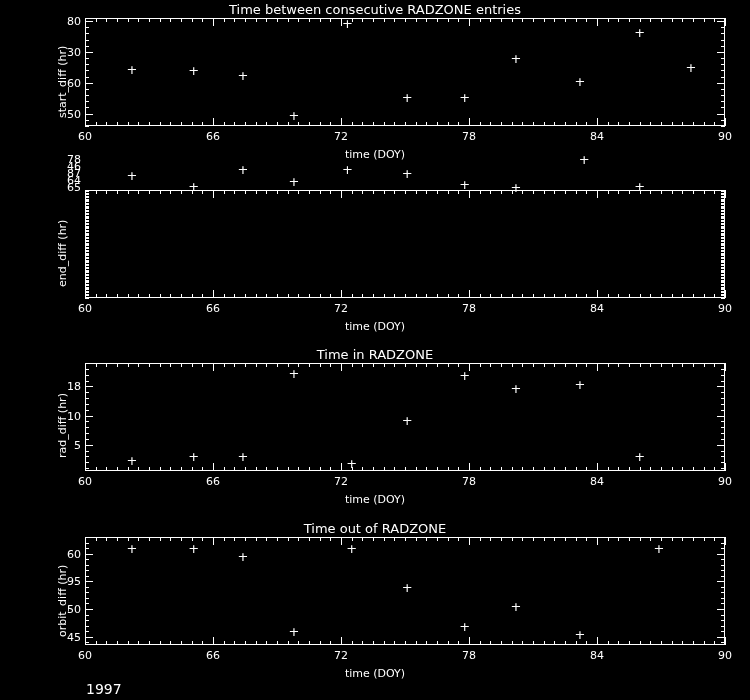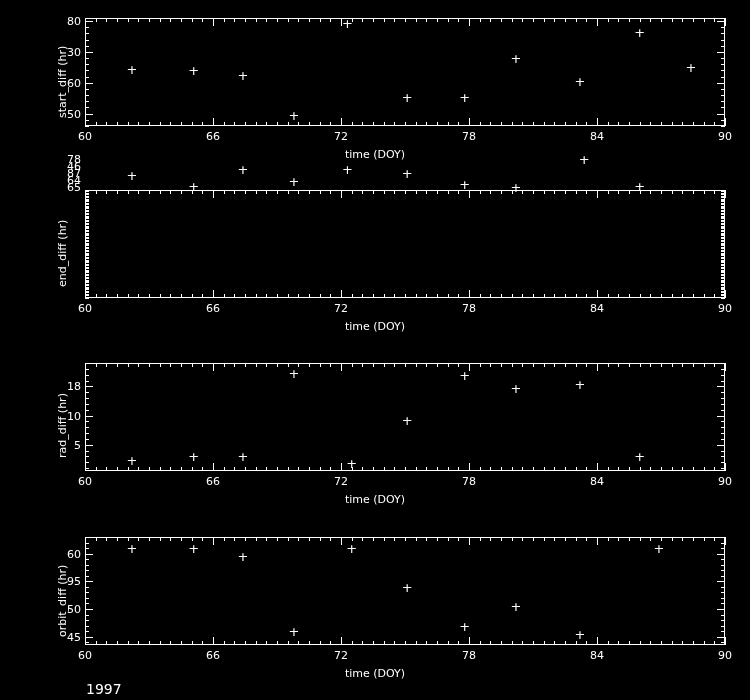--- a/index.html
+++ b/index.html
@@ -15,20 +15,21 @@
   .ytlabel{position:absolute;font-size:11px;color:#fff;text-align:right;transform:translateY(-50%);white-space:nowrap;}
   .pt{position:absolute;color:#fff;font-size:13px;line-height:1;transform:translate(-50%,-50%);font-family:"DejaVu Sans",sans-serif;}
   .yearlabel{position:absolute;font-size:14px;color:#fff;}
 </style>
 </head>
 <body>
 
 <div class="page">
 
   <div class="panel" id="panel0" style="top:0px;height:165px;">
+    <div class="title" style="top:2px;">Time between consecutive RADZONE entries</div>
     <div class="plotbox" style="left:85px;top:18px;width:640px;height:108px;"></div>
     <div class="ylabel" style="left:56px;top:118px;">start_diff (hr)</div>
     <div class="xlabel" style="top:148px;">time (DOY)</div>
   <div class="tick" style="left: 85px; top: 18px; width: 1px; height: 8px;"></div>
       <div class="tick" style="left: 85px; top: 118px; width: 1px; height: 8px;"></div>
       <div class="tick" style="left: 95.6667px; top: 18px; width: 1px; height: 4px;"></div>
       <div class="tick" style="left: 95.6667px; top: 122px; width: 1px; height: 4px;"></div>
       <div class="tick" style="left: 106.333px; top: 18px; width: 1px; height: 4px;"></div>
       <div class="tick" style="left: 106.333px; top: 122px; width: 1px; height: 4px;"></div>
       <div class="tick" style="left: 117px; top: 18px; width: 1px; height: 4px;"></div>
@@ -503,20 +504,21 @@
       <div class="pt" style="left: 294.067px; top: 9.47368px;">+</div>
       <div class="pt" style="left: 347.4px; top: -2.60526px;">+</div>
       <div class="pt" style="left: 407.133px; top: 0.947368px;">+</div>
       <div class="pt" style="left: 464.733px; top: 11.6053px;">+</div>
       <div class="pt" style="left: 515.933px; top: 15.1579px;">+</div>
       <div class="pt" style="left: 584.2px; top: -13.2632px;">+</div>
       <div class="pt" style="left: 639.667px; top: 13.7368px;">+</div>
     </div>
 
   <div class="panel" id="panel2" style="top:345px;height:165px;">
+    <div class="title" style="top:2px;">Time in RADZONE</div>
     <div class="plotbox" style="left:85px;top:18px;width:640px;height:108px;"></div>
     <div class="ylabel" style="left:56px;top:113px;">rad_diff (hr)</div>
     <div class="xlabel" style="top:148px;">time (DOY)</div>
   <div class="tick" style="left: 85px; top: 18px; width: 1px; height: 8px;"></div>
       <div class="tick" style="left: 85px; top: 118px; width: 1px; height: 8px;"></div>
       <div class="tick" style="left: 95.6667px; top: 18px; width: 1px; height: 4px;"></div>
       <div class="tick" style="left: 95.6667px; top: 122px; width: 1px; height: 4px;"></div>
       <div class="tick" style="left: 106.333px; top: 18px; width: 1px; height: 4px;"></div>
       <div class="tick" style="left: 106.333px; top: 122px; width: 1px; height: 4px;"></div>
       <div class="tick" style="left: 117px; top: 18px; width: 1px; height: 4px;"></div>
@@ -688,20 +690,21 @@
       <div class="pt" style="left: 294.067px; top: 27.9243px;">+</div>
       <div class="pt" style="left: 351.667px; top: 118.411px;">+</div>
       <div class="pt" style="left: 407.133px; top: 75.2108px;">+</div>
       <div class="pt" style="left: 464.733px; top: 29.6757px;">+</div>
       <div class="pt" style="left: 515.933px; top: 42.5189px;">+</div>
       <div class="pt" style="left: 579.933px; top: 39.0162px;">+</div>
       <div class="pt" style="left: 639.667px; top: 111.405px;">+</div>
     </div>
 
   <div class="panel" id="panel3" style="top:519px;height:170px;">
+    <div class="title" style="top:2px;">Time out of RADZONE</div>
     <div class="plotbox" style="left:85px;top:18px;width:640px;height:108px;"></div>
     <div class="ylabel" style="left:56px;top:118px;">orbit_diff (hr)</div>
     <div class="xlabel" style="top:148px;">time (DOY)</div>
   <div class="tick" style="left: 85px; top: 18px; width: 1px; height: 8px;"></div>
       <div class="tick" style="left: 85px; top: 118px; width: 1px; height: 8px;"></div>
       <div class="tick" style="left: 95.6667px; top: 18px; width: 1px; height: 4px;"></div>
       <div class="tick" style="left: 95.6667px; top: 122px; width: 1px; height: 4px;"></div>
       <div class="tick" style="left: 106.333px; top: 18px; width: 1px; height: 4px;"></div>
       <div class="tick" style="left: 106.333px; top: 122px; width: 1px; height: 4px;"></div>
       <div class="tick" style="left: 117px; top: 18px; width: 1px; height: 4px;"></div>

